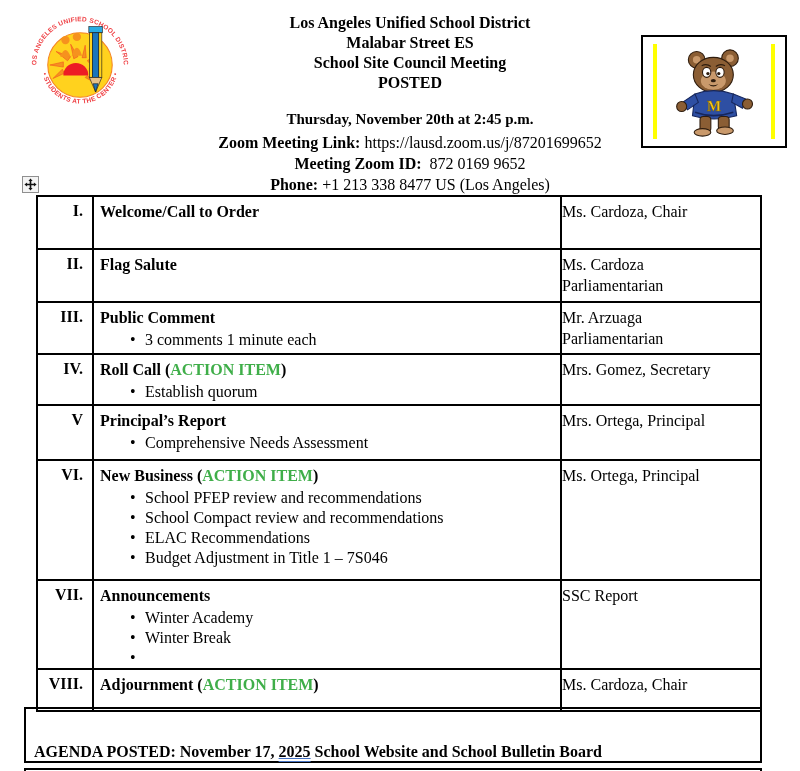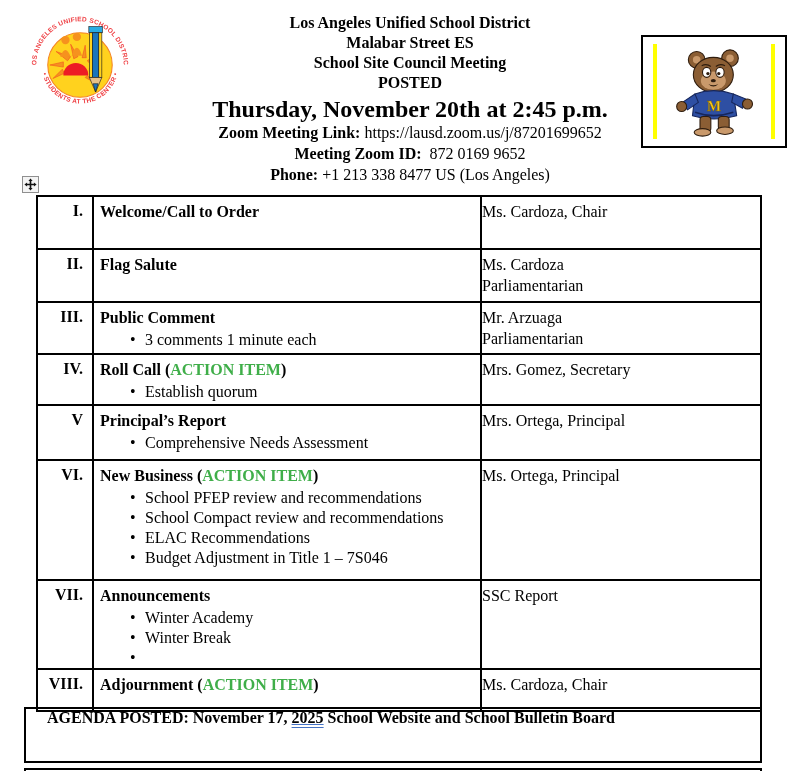--- a/index.html
+++ b/index.html
@@ -4,21 +4,21 @@
 <style>
   html,body{margin:0;padding:0}
   body{
     width:800px;height:771px;position:relative;background:#fff;overflow:hidden;
     font-family:"Liberation Serif",serif;color:#000;
   }
 
   
   .header-text{position:absolute;top:13px;left:20px;width:780px;text-align:center}
   .ht-line{font-weight:bold;font-size:16px;line-height:20px}
-  .ht-date{font-weight:bold;font-size:24px;line-height:25px;margin-top:4px}
+  .ht-date{font-weight:bold;font-size:15px;line-height:25px;margin-top:14px}
   .ht-meta{font-size:16px;line-height:21px;font-weight:bold}
   .ht-meta .val{font-family:Liberation Serif, serif;font-weight:normal}
 
   .logo{position:absolute;left:28px;top:13px;width:104px;height:104px}
   .logo .ring{fill:var(--seal-red);font-family:"Liberation Sans",sans-serif;
               font-size:6.3px;font-weight:bold;letter-spacing:.25px}
 
   .mascot-box{position:absolute;left:641px;top:35px;width:146px;height:113px;
               border:2px solid #000;box-sizing:border-box;background:#fff}
   .mascot-box .bar{position:absolute;top:7px;bottom:7px;width:4px;background:var(--mascot-bar-yellow)}
@@ -29,35 +29,35 @@
                border:1px solid #8f8f8f;background:#f4f4f4;box-sizing:border-box;
                display:flex;align-items:center;justify-content:center}
 
   
   .agenda-table{position:absolute;left:36px;top:195px;width:726px;
                 border:2px solid #000;box-sizing:border-box;background:#fff}
   .arow{display:flex;border-bottom:2px solid #000;box-sizing:border-box;overflow:hidden}
   .arow:last-child{border-bottom:none}
   .c1{width:56px;flex:none;border-right:2px solid #000;box-sizing:border-box;
       text-align:right;padding:4px 9px 0 0;font-weight:bold;font-size:16px;line-height:20px}
-  .c2{width:388px;flex:none;border-right:2px solid #000;box-sizing:border-box;
+  .c2{width:468px;flex:none;border-right:2px solid #000;box-sizing:border-box;
       padding:4px 6px 0 6px}
   .c3{flex:1;padding:4px 6px 0 0;font-size:16px;line-height:21px}
   .tl{font-weight:bold;font-size:16px;line-height:21px}
   .green{color:var(--action-item-green)}
   ul.bullets{margin:2px 0 0 0;padding:0 0 0 30px;list-style:none}
   ul.bullets li{font-size:16px;line-height:20px}
   ul.bullets li::before{content:"\2022";display:inline-block;width:15px}
   .r0{min-height:53px}.r1{min-height:53px}.r2{min-height:52px}.r3{min-height:51px}
   .r4{min-height:55px}.r5{min-height:120px}.r6{min-height:81px}.r7{min-height:40px}
 
   
   .posted-box{position:absolute;left:24px;top:707px;width:738px;height:56px;
-              border:2px solid #000;box-sizing:border-box;display:flex;align-items:flex-start;
-              padding-left:21px;font-weight:bold;font-size:16px}
+              border:2px solid #000;box-sizing:border-box;display:flex;align-items:flex-end;
+              padding-left:8px;font-weight:bold;font-size:16px}
   .posted-box span{white-space:pre}
   .year{text-decoration:underline;text-decoration-style:double;
         text-decoration-color:var(--grammar-underline-blue)}
   .next-box{position:absolute;left:24px;top:768px;width:738px;height:14px;
             border:2px solid #000;box-sizing:border-box}
 </style>
 </head>
 <body>
 
 <svg class="logo" viewBox="0 0 100 100">

